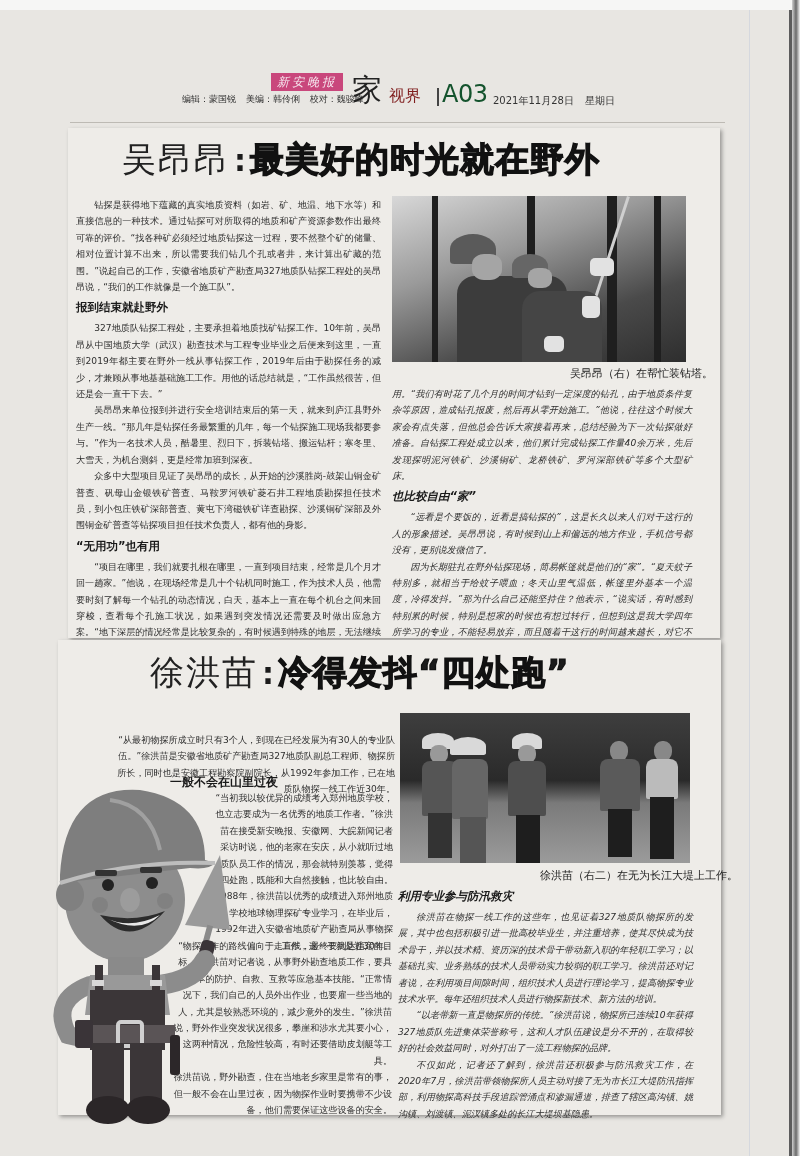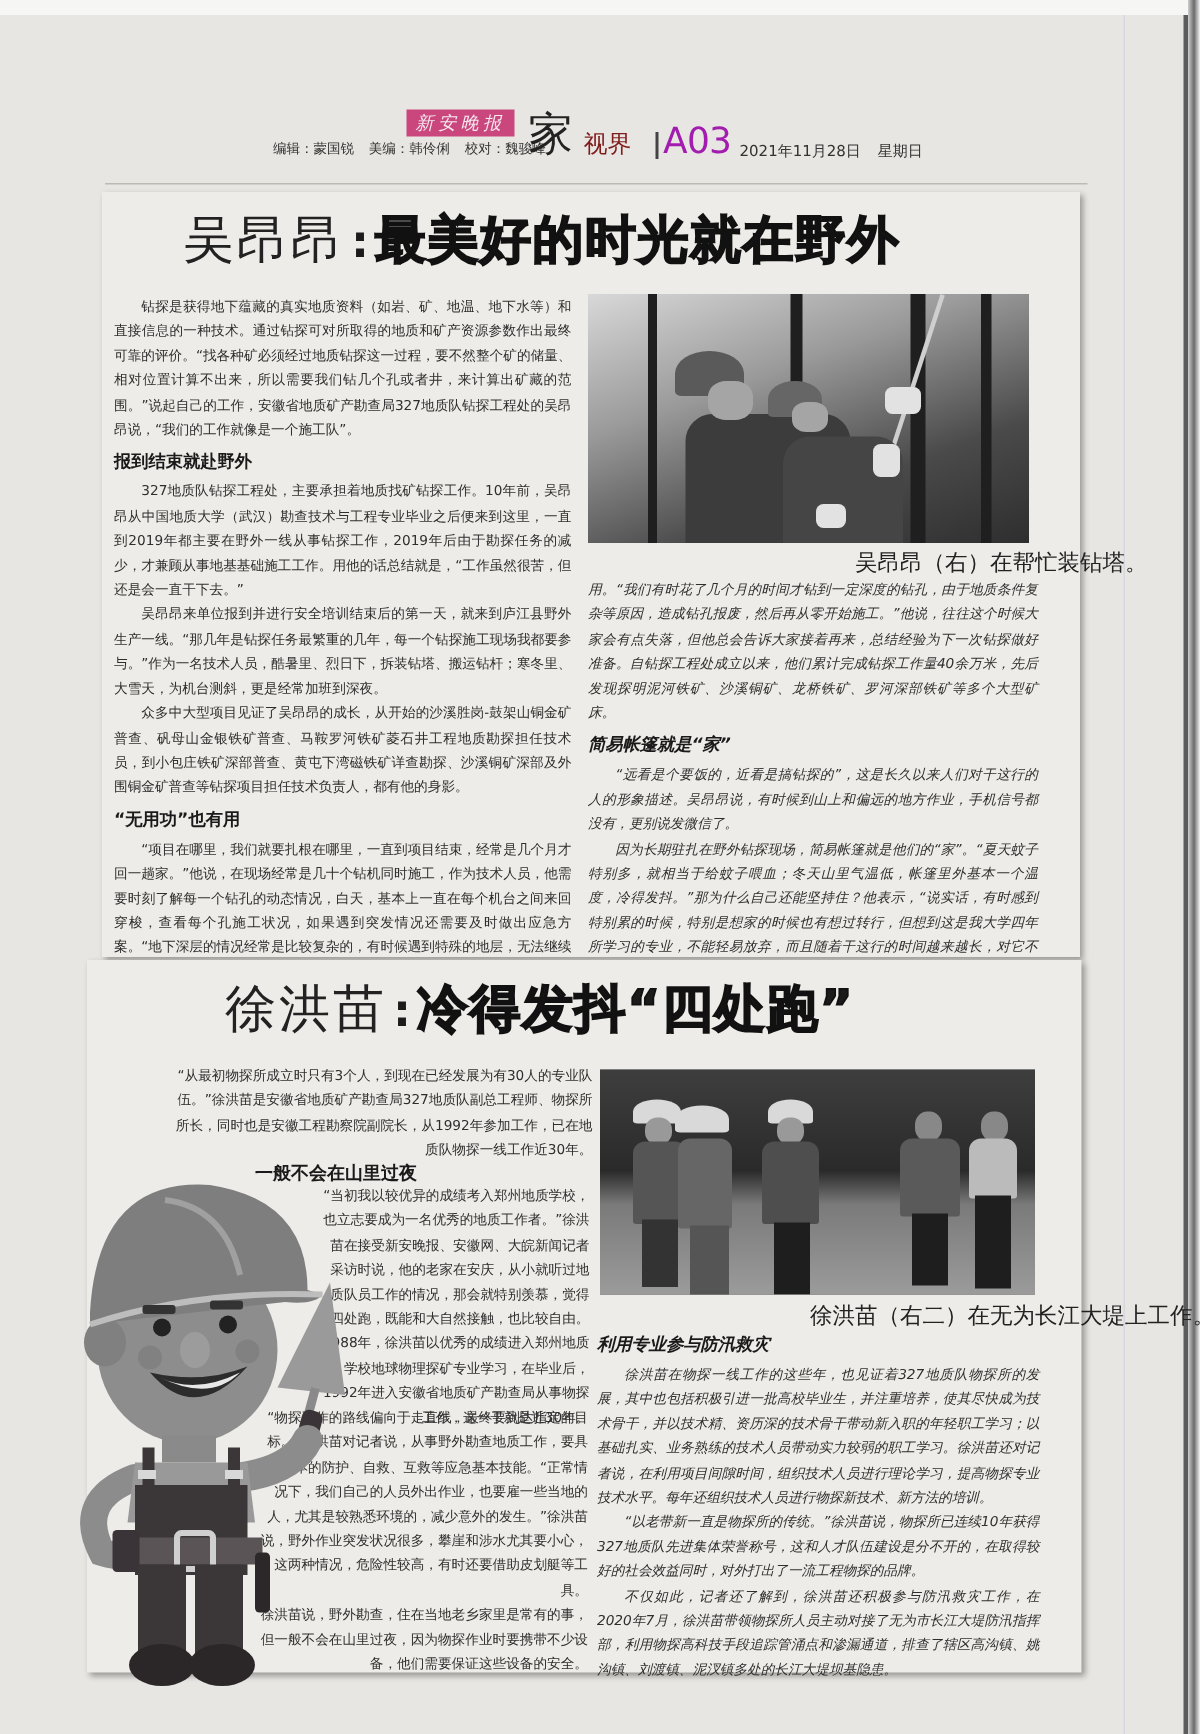--- a/index.html
+++ b/index.html
@@ -24,21 +24,21 @@
   .logo {
     position: absolute; left: 91px; top: 3px; width: 72px; height: 18px;
     background: #c9477c; color: #f6e7ef; font-family: "DejaVu Serif", serif;
     font-size: 12px; font-style: italic; letter-spacing: 3px; text-align: center; line-height: 18px;
   }
   .credits { position: absolute; left: 2px; top: 23px; font-size: 9px; color: #333; white-space: nowrap; }
   .credits span { margin-right: 7px; }
   .section-big { position: absolute; left: 172px; top: 2px; font-size: 30px; color: #222; line-height: 36px; font-weight: 300; }
   .section-sub { position: absolute; left: 209px; top: 16px; font-size: 16px; color: #7f1d1d; }
   .section-sep { position: absolute; left: 257px; top: 18px; width: 2px; height: 18px; background: #444; }
-  .page-no { position: absolute; left: 262px; top: 10px; font-size: 24px; color: #a21caf; letter-spacing: -0.5px; }
+  .page-no { position: absolute; left: 262px; top: 10px; font-size: 24px; color: #14532d; letter-spacing: -0.5px; }
   .pub-date { position: absolute; left: 313px; top: 24px; font-size: 10px; color: #333; white-space: nowrap; }
   .pub-date span { margin-right: 8px; }
   .header-rule { position: absolute; left: 70px; top: 122px; width: 655px; height: 1px; background: #bdbab4; }
 
   
   .panel {
     position: absolute; background: #eeece8;
     box-shadow: 2px 2px 4px rgba(0,0,0,0.35);
   }
   .panel1 { left: 68px; top: 128px; width: 652px; height: 510px; }
@@ -48,21 +48,21 @@
   .headline .name { font-weight: 300; font-size: 34px; letter-spacing: 2px; color: #222; }
   .headline .colon { font-size: 30px; font-weight: 700; margin: 0 4px; }
   .headline .title { font-weight: 900; font-size: 34px; letter-spacing: 1px; -webkit-text-stroke: 1.2px #111; }
 
   .body-text { position: absolute; font-size: 9.1px; line-height: 16.4px; color: #2e2e2e; text-align: justify; }
   .body-text p { text-indent: 2em; }
   .body-text p.noindent { text-indent: 0; }
   .subhead { font-size: 11.5px; font-weight: 700; color: #1a1a1a; margin: 4px 0 5px 0; line-height: 16px; text-indent: 0 !important; }
 
   .photo { position: absolute; background: #3a3a3a; overflow: hidden; }
-  .caption { position: absolute; font-size: 15px; color: #222; text-align: right; white-space: nowrap; }
+  .caption { position: absolute; font-size: 11px; color: #222; text-align: right; white-space: nowrap; }
 
   
   .p1-sky { position:absolute; left:0; top:0; width:100%; height:100%; background: linear-gradient(160deg,#d8d8d8 0%,#9a9a9a 35%,#4a4a4a 70%,#2e2e2e 100%); }
   .tree { position:absolute; width:6px; background:#1f1f1f; }
   .helmet { position:absolute; border-radius: 50% 50% 10% 10%; background:#5a5a5a; }
   .body-shape { position:absolute; background:#3a3a3a; border-radius: 18px 18px 0 0; }
   .face { position:absolute; background:#a5a5a5; border-radius: 40%; }
   .rope { position:absolute; width:3px; background:#cfcfcf; transform-origin: top left; }
   .glove { position:absolute; background:#e2e2e2; border-radius: 5px; }
 
@@ -134,33 +134,33 @@
   <div class="helmet" style="left:120px; top:58px; width:36px; height:24px; background:#666;"></div>
   <div class="face" style="left:136px; top:72px; width:24px; height:20px;"></div>
   <div class="glove" style="left:198px; top:62px; width:24px; height:18px;"></div>
   <div class="glove" style="left:190px; top:100px; width:18px; height:22px;"></div>
   <div class="glove" style="left:152px; top:140px; width:20px; height:16px;"></div>
 </div>
 <div class="caption" style="left:570px; top:366px; width:115px;">吴昂昂（右）在帮忙装钻塔。</div>
 
 <div class="body-text" style="left:392px; top:386px; width:300px;font-style:italic;">
   <p class="noindent">用。“我们有时花了几个月的时间才钻到一定深度的钻孔，由于地质条件复杂等原因，造成钻孔报废，然后再从零开始施工。”他说，往往这个时候大家会有点失落，但他总会告诉大家接着再来，总结经验为下一次钻探做好准备。自钻探工程处成立以来，他们累计完成钻探工作量40余万米，先后发现探明泥河铁矿、沙溪铜矿、龙桥铁矿、罗河深部铁矿等多个大型矿床。</p>
-  <div class="subhead">简易帐篷就是“家”</div>
+  <div class="subhead">也比较自由“家”</div>
   <p>“远看是个要饭的，近看是搞钻探的”，这是长久以来人们对干这行的人的形象描述。吴昂昂说，有时候到山上和偏远的地方作业，手机信号都没有，更别说发微信了。</p>
   <p>因为长期驻扎在野外钻探现场，简易帐篷就是他们的“家”。“夏天蚊子特别多，就相当于给蚊子喂血；冬天山里气温低，帐篷里外基本一个温度，冷得发抖。”那为什么自己还能坚持住？他表示，“说实话，有时感到特别累的时候，特别是想家的时候也有想过转行，但想到这是我大学四年所学习的专业，不能轻易放弃，而且随着干这行的时间越来越长，对它不自觉地产生了感情，其他想法就越来越少了，也就干习惯了。”</p>
   <p>长期辗转深山密林等艰苦环境，但在他的记忆深处，最美好的时光就是在野外，在他爬过的每一个座高山里，蹚过的每一条河流里。他说，干一行爱一行，还会继续把这份事业坚持下去。</p>
 </div>
 
 <div class="panel panel2"></div>
 
 <div class="headline" style="left:150px; top:650px;">
   <span class="name">徐洪苗</span><span class="colon">:</span><span class="title">冷得发抖“四处跑”</span>
 </div>
 
-<div class="body-text" style="left:115px; top:710px; width:280px; text-align:right;">
+<div class="body-text" style="left:115px; top:732px; width:280px; text-align:right;">
   <p class="noindent">“从最初物探所成立时只有3个人，到现在已经发展为有30人的专业队伍。”徐洪苗是安徽省地质矿产勘查局327地质队副总工程师、物探所所长，同时也是安徽工程勘察院副院长，从1992年参加工作，已在地质队物探一线工作近30年。</p>
 </div>
 
 <div class="body-text" style="left:170px; top:770px; width:225px; font-size:12px; font-weight:700;">
   <div class="subhead" style="font-size:12px;">一般不会在山里过夜</div>
 </div>
 
 <div class="body-text" style="left:215px; top:790px; width:178px; text-align:right;">
   <p class="noindent">“当初我以较优异的成绩考入郑州地质学校，也立志要成为一名优秀的地质工作者。”徐洪苗在接受新安晚报、安徽网、大皖新闻记者采访时说，他的老家在安庆，从小就听过地质队员工作的情况，那会就特别羡慕，觉得四处跑，既能和大自然接触，也比较自由。1988年，徐洪苗以优秀的成绩进入郑州地质学校地球物理探矿专业学习，在毕业后，1992年进入安徽省地质矿产勘查局从事物探工作，这一干就是近30年。</p>
 </div>

